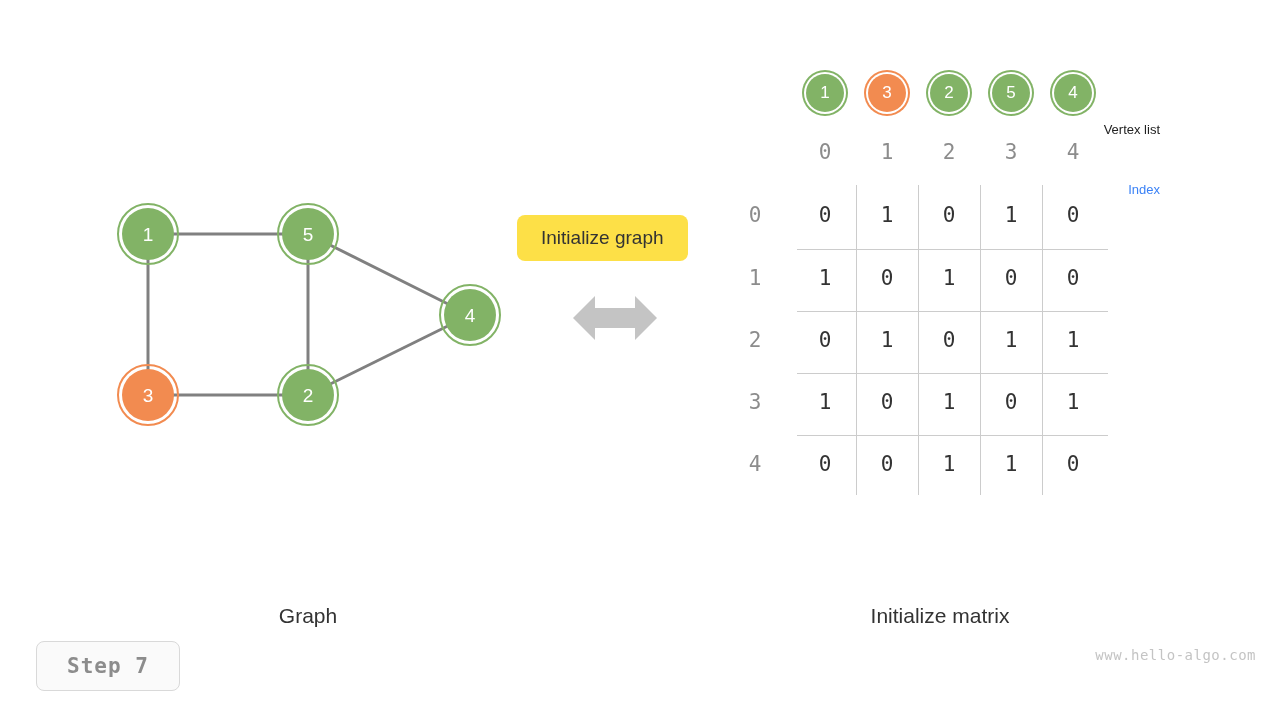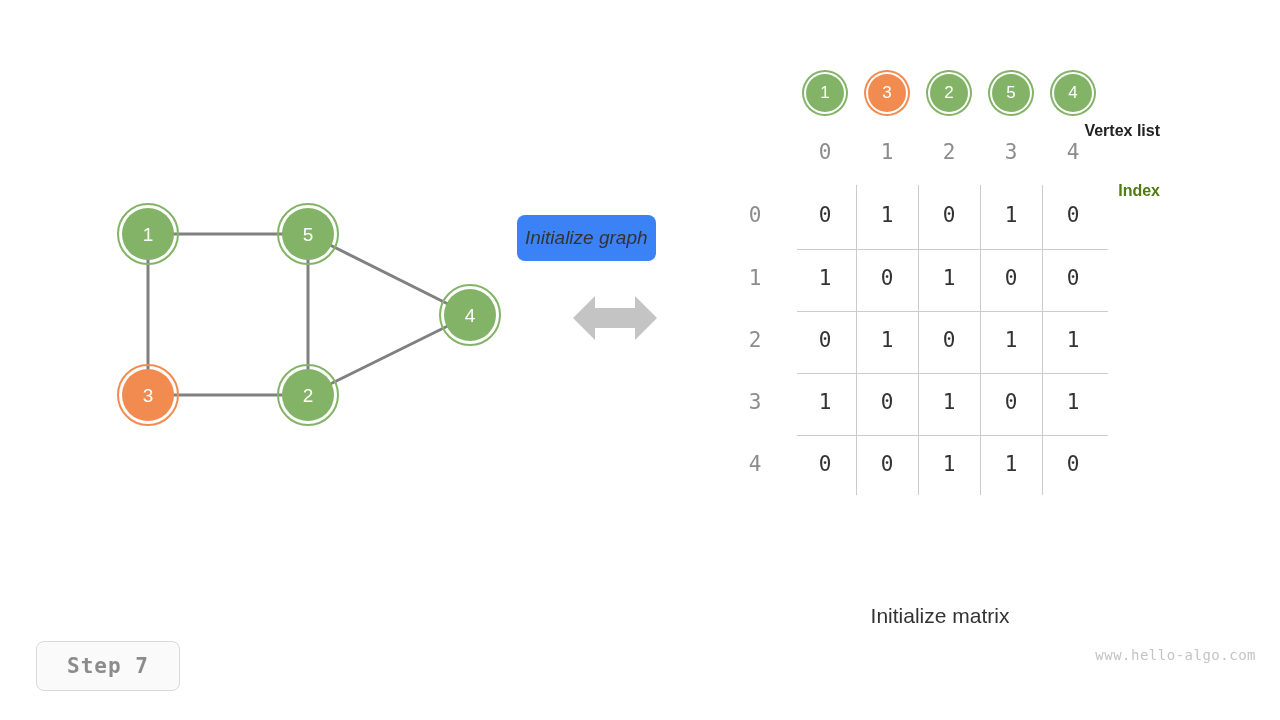--- a/index.html
+++ b/index.html
@@ -33,56 +33,55 @@
     font-family: "Liberation Sans", sans-serif;
     font-size: 19px;
     fill: #ffffff;
   }
 
   
   #transform-box {
     position: absolute;
     left: 517px;
     top: 215px;
-    padding: 12px 8px;
-    background: #3b82f6;
+    padding: 12px 24px;
+    background: #fde047;
     border-radius: 8px;
     font-size: 19px;
     color: #333333;
     white-space: nowrap;
-    font-style: italic;
   }
   #transform-arrow {
     position: absolute;
     left: 573px;
     top: 293px;
   }
 
   
   #matrix-panel {
     position: absolute;
     left: 640px;
     top: 40px;
     width: 520px;
     height: 480px;
   }
   .row-head-label {
     position: absolute;
     font-family: "Liberation Sans", sans-serif;
-    font-weight: bold;
-    font-size: 16px;
+    font-weight: normal;
+    font-size: 13px;
     white-space: nowrap;
   }
   #vertex-list-label {
     right: 0;
     color: #222222;
   }
   #index-label {
     right: 0;
-    color: #4d7c0f;
+    color: #3b82f6;
   }
   .vertex-circle {
     position: absolute;
     width: 38px;
     height: 38px;
     border-radius: 50%;
     box-sizing: border-box;
     display: flex;
     align-items: center;
     justify-content: center;
@@ -282,19 +281,20 @@
         <div class="cell" style="left: 351px; top: 350px;">0</div>
         <div class="cell" style="left: 413px; top: 350px;">1</div>
         <div class="cell" style="left: 165px; top: 412px;">0</div>
         <div class="cell" style="left: 227px; top: 412px;">0</div>
         <div class="cell" style="left: 289px; top: 412px;">1</div>
         <div class="cell" style="left: 351px; top: 412px;">1</div>
         <div class="cell" style="left: 413px; top: 412px;">0</div>
       </div>
   </div>
 
+  <div class="caption" id="caption-graph">Graph</div>
 
   <div class="caption" id="caption-matrix">Initialize matrix</div>
 
   <div id="step-badge">Step 7</div>
 
   <div id="watermark">www.hello-algo.com</div>
 </div>
 
 </body></html>

